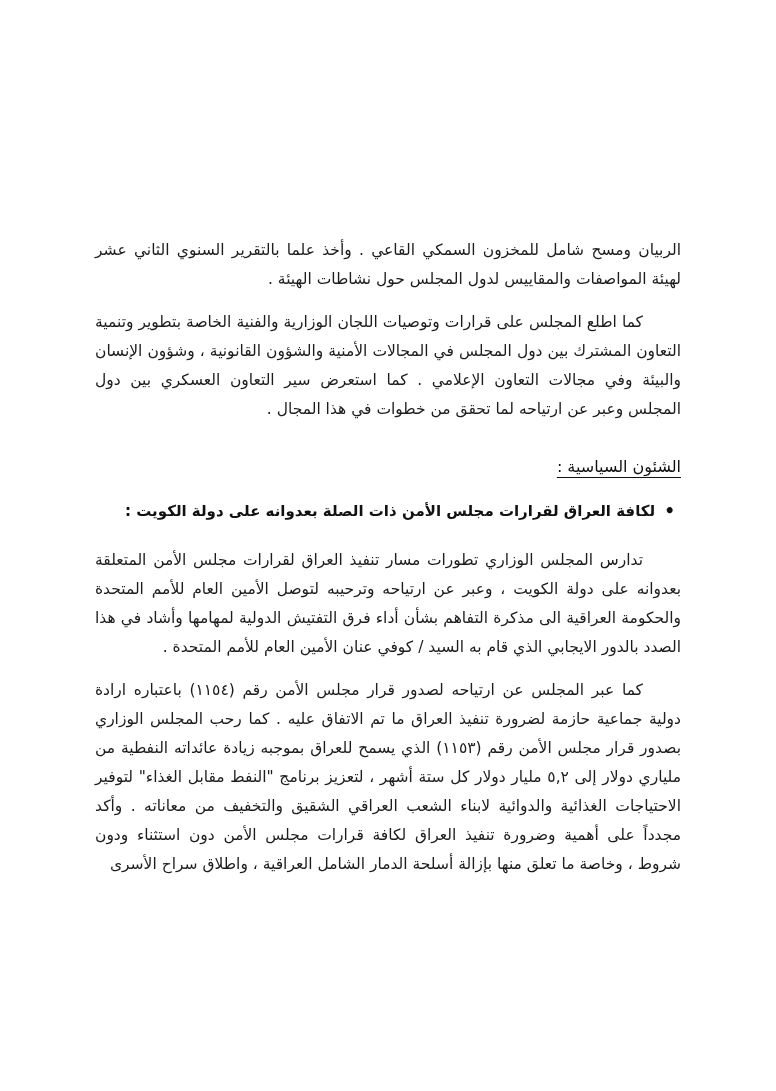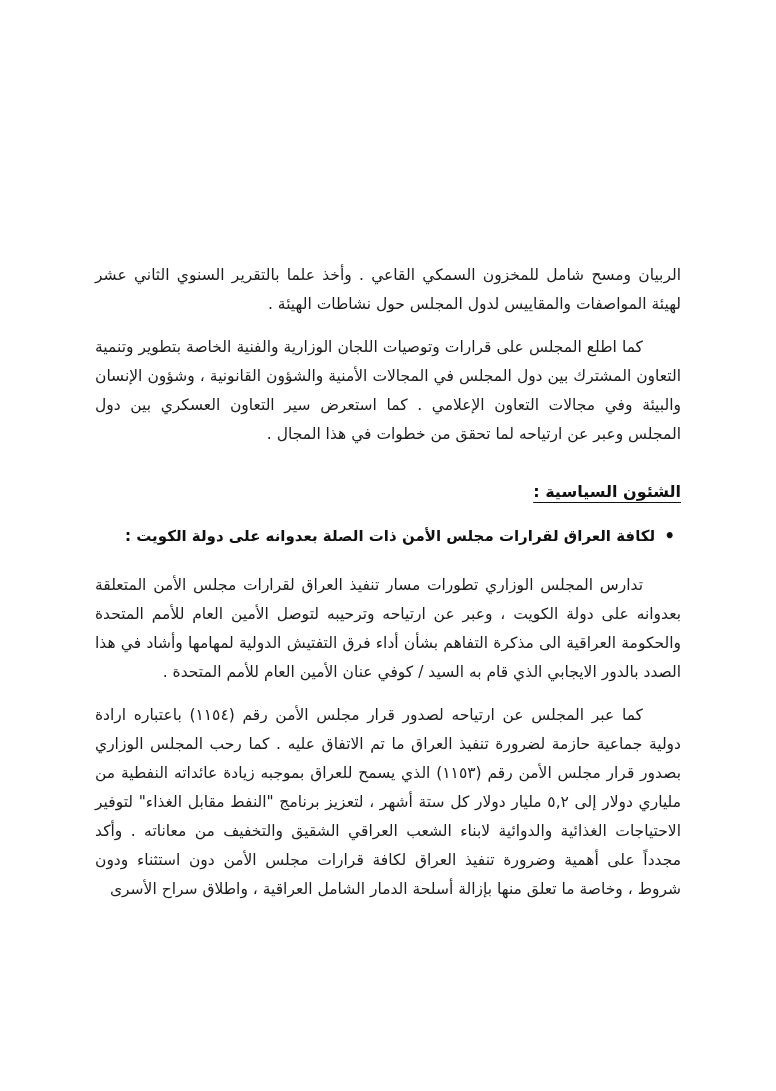--- a/index.html
+++ b/index.html
@@ -10,21 +10,20 @@
     font-family: "DejaVu Sans", sans-serif;
   }
   .page {
     position: relative;
     width: 776px;
     height: 980px;
     background: #ffffff;
     overflow: hidden;
     direction: rtl;
     color: #161616;
-    margin-top: 25px;
   }
   .content {
     position: absolute;
     top: 236px;
     right: 95px;
     width: 586px;
     text-align: justify;
     font-size: 15.5px;
     line-height: 29px;
     text-rendering: optimizeLegibility;
@@ -33,21 +32,21 @@
     text-indent: 38px;
     margin-bottom: 14px;
     color: #1c1c1c;
   }
   .para.continuation {
     text-indent: 0;
   }
   .section-heading {
     display: inline-block;
     font-size: 16px;
-    font-weight: bold;
+    font-weight: normal;
     text-decoration: underline;
     text-underline-offset: 5px;
     margin: 14px 0 16px 0;
     color: #111;
   }
   .bullet-item {
     display: flex;
     align-items: flex-start;
     gap: 9px;
     font-weight: bold;

